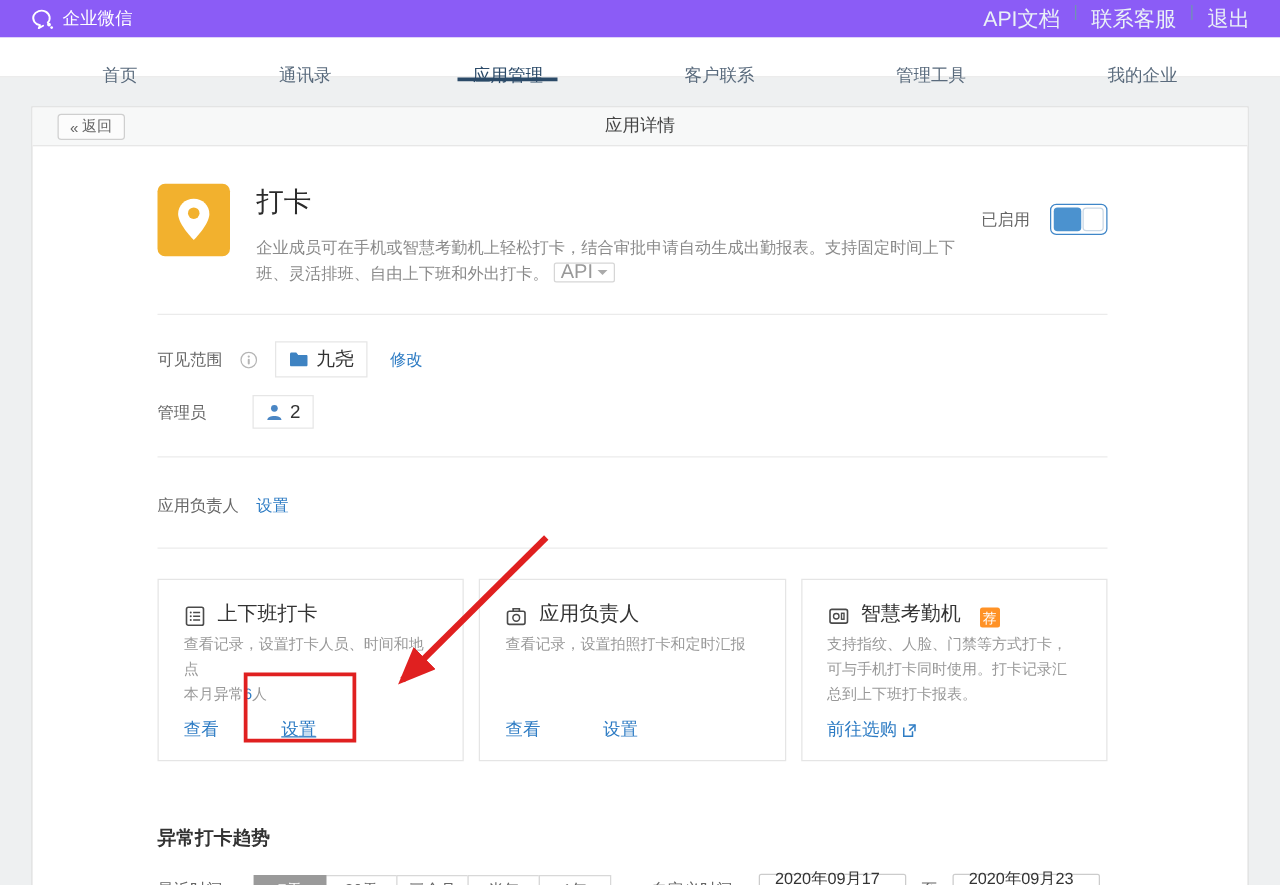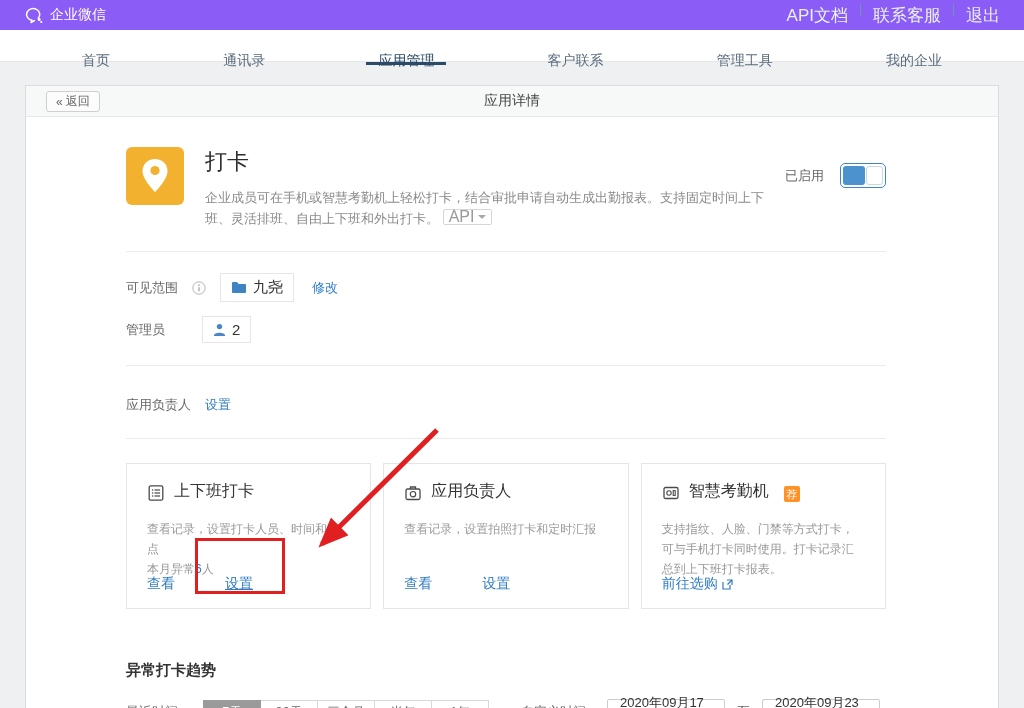--- a/index.html
+++ b/index.html
@@ -50,21 +50,21 @@
   .info-icon { margin-left:4px; display:inline-flex; cursor:pointer; }
   .chip { display:inline-flex; align-items:center; gap:6px; border:1px solid #e6e6e6; background:#fff; padding:4px 10px; margin-left:14px; font-size:15px; color:#333; }
   .link { color:#2e7cc4; cursor:pointer; }
   .modify-link { margin-left:18px; }
   .owner-link { margin-left:14px; }
 
   
   .cards { display:flex; gap:12px; margin-top:24px; }
   .feature-card { width:253px; height:146px; border:1px solid #e5e5e5; background:#fff; padding:17px 20px; position:relative; }
   .card-title-row { display:flex; align-items:flex-end; gap:9px; font-size:16px; color:#333; }
-  .card-desc { margin-top:17px; font-size:12px; color:#999; line-height:20px; }
+  .card-desc { margin-top:3px; font-size:12px; color:#999; line-height:20px; }
   .stat-num { color:#2e7cc4; }
   .card-actions { position:absolute; left:20px; bottom:15px; display:flex; gap:50px; font-size:14px; }
   .underlined { text-decoration:underline; }
   .rec-badge { width:16px; height:16px; background:#ff9226; color:#fff; font-size:11px; border-radius:2px; display:inline-flex; align-items:center; justify-content:center; margin-left:6px; }
   .buy-link { display:inline-flex; align-items:center; gap:4px; }
 
   
   .trend { margin-top:52px; }
   .trend-title { font-size:15px; color:#333; font-weight:700; }
   .trend-filter { display:flex; align-items:center; margin-top:19px; font-size:13px; color:#666; }

